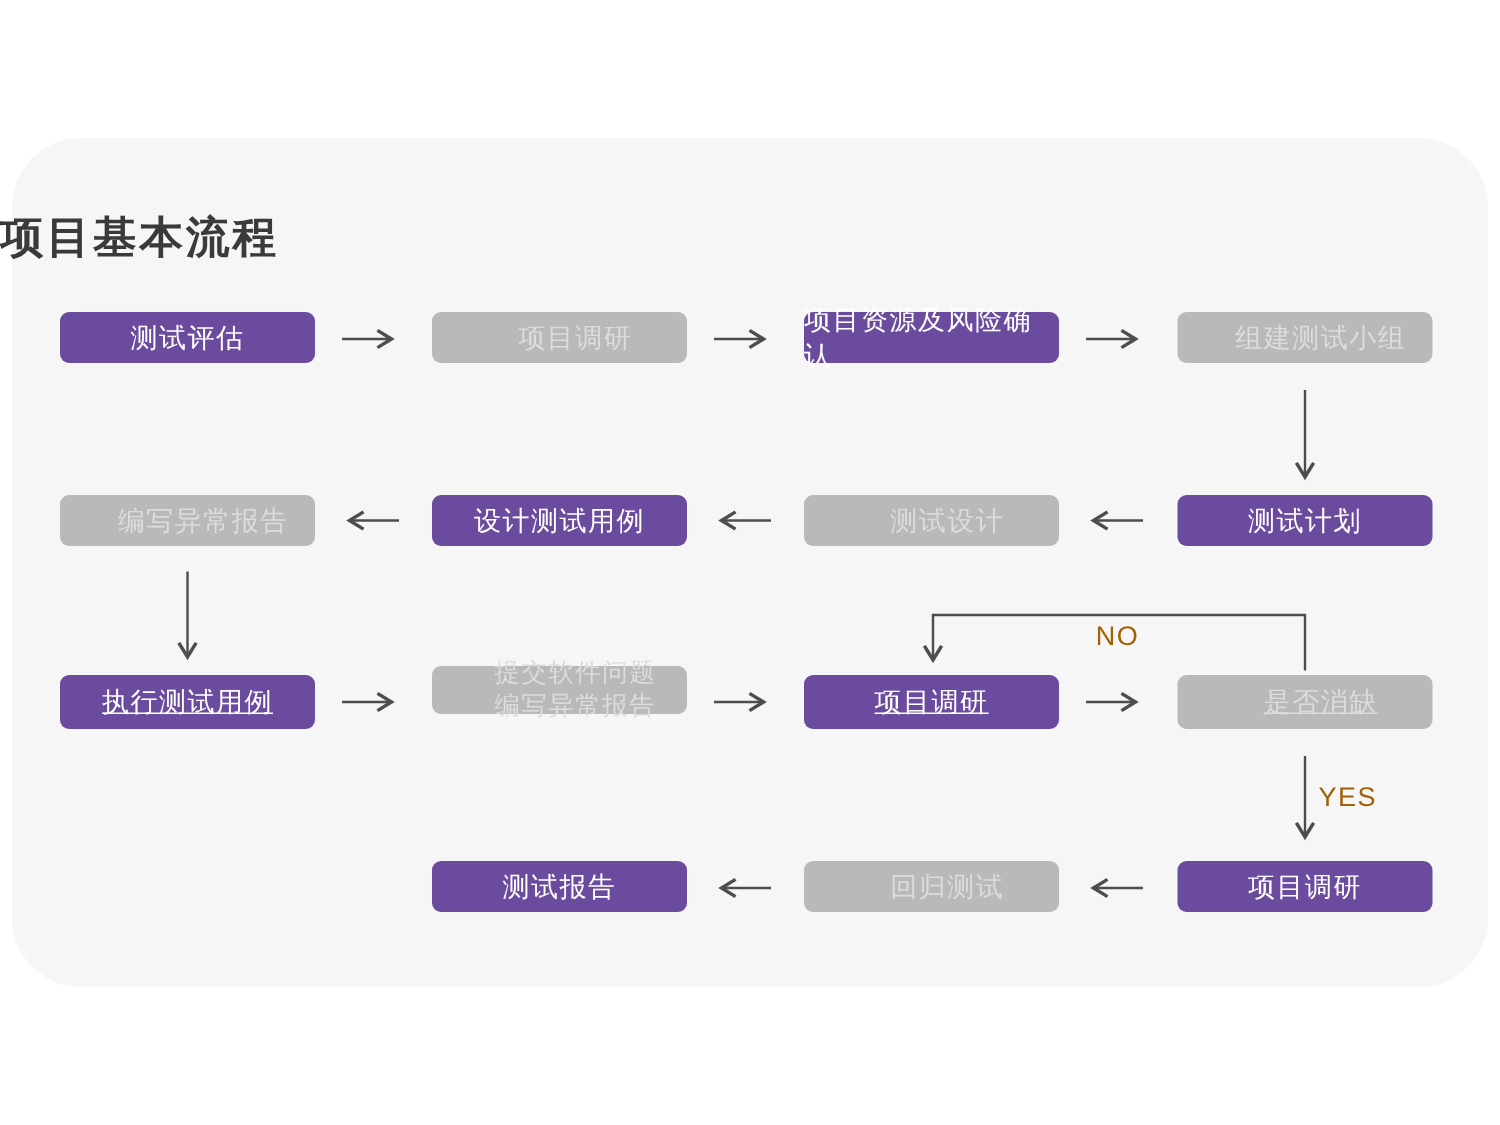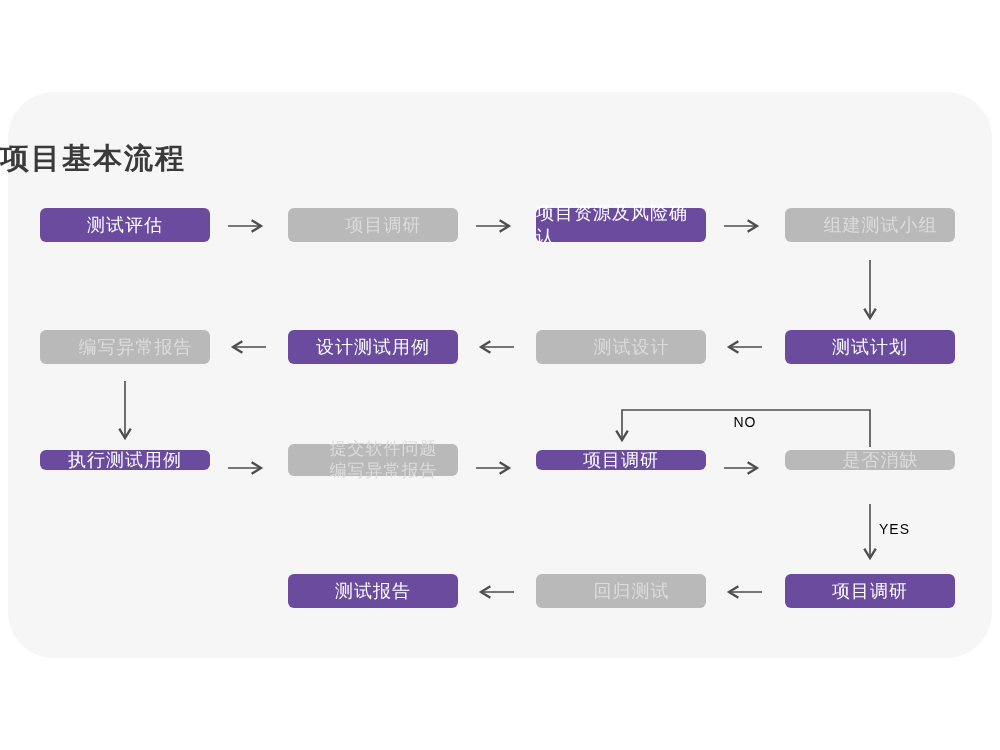--- a/index.html
+++ b/index.html
@@ -30,32 +30,32 @@
   }
   .arrow-line{stroke:var(--arrow);stroke-width:1.6;fill:none;}
   .node{
     position:absolute;width:170px;height:34px;border-radius:6px;
     display:flex;align-items:center;justify-content:center;
     font-size:18px;letter-spacing:1px;box-sizing:border-box;
   }
   .purple{background:var(--purple);color:#ffffff;}
   .gray{background:var(--gray);color:var(--gray-text);padding-left:21px;}
   .tall{height:32px;font-size:17px;line-height:22px;white-space:pre-line;text-align:center;}
-  .r3{height:20px;}
+  .r3{height:36px;text-decoration:underline;}
   
   .r1c1{left:40px;top:208px}   .r1c2{left:288px;top:208px}
   .r1c3{left:536px;top:208px}  .r1c4{left:785px;top:208px}
   .r2c1{left:40px;top:330px}   .r2c2{left:288px;top:330px}
   .r2c3{left:536px;top:330px}  .r2c4{left:785px;top:330px}
   .r3c1{left:40px;top:450px}   .r3c2{left:288px;top:444px}
   .r3c3{left:536px;top:450px}  .r3c4{left:785px;top:450px}
   .r4c2{left:288px;top:574px}  .r4c3{left:536px;top:574px}
   .r4c4{left:785px;top:574px}
   .edge-label{
-    position:absolute;font-size:14px;color:#000000;letter-spacing:1px;
+    position:absolute;font-size:18px;color:#a16207;letter-spacing:1px;
   }
   .label-no{left:745px;top:414px;transform:translateX(-50%);}
   .label-yes{left:879px;top:521px;}
 </style>
 </head>
 <body>
 
 <div class="card"></div>
 
 <h1 class="title">项目基本流程</h1>

